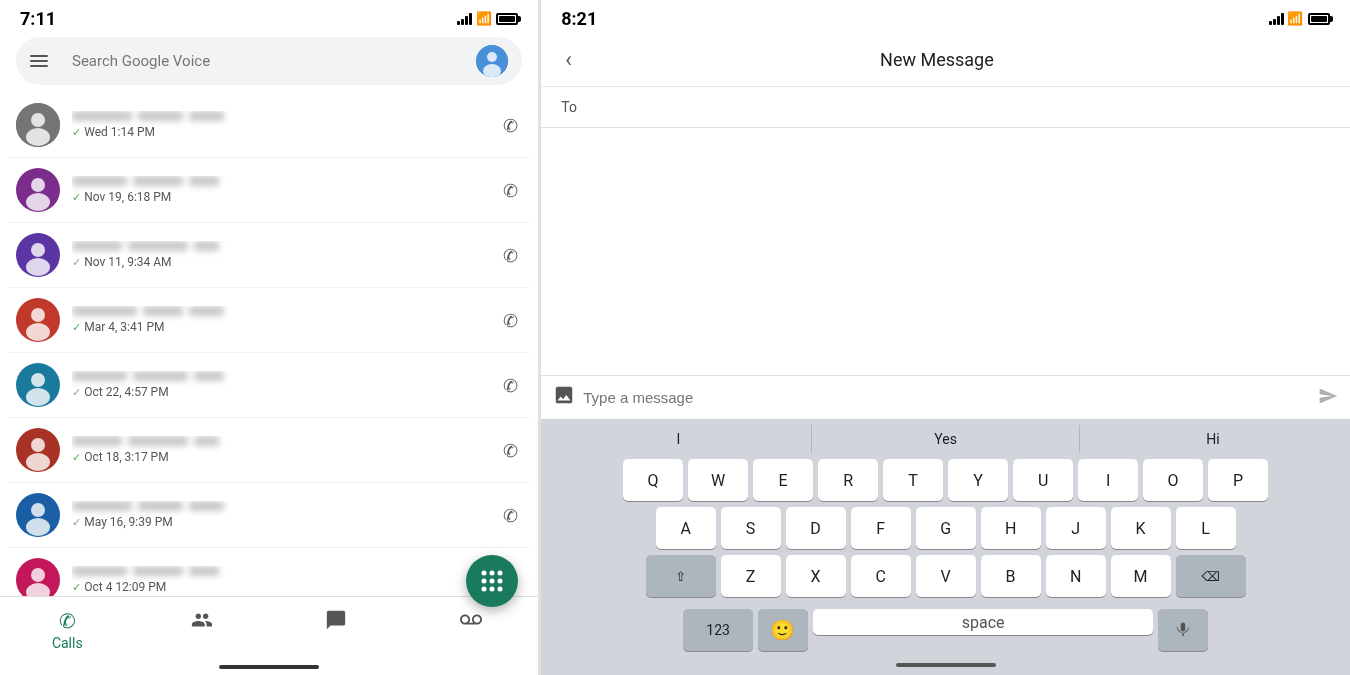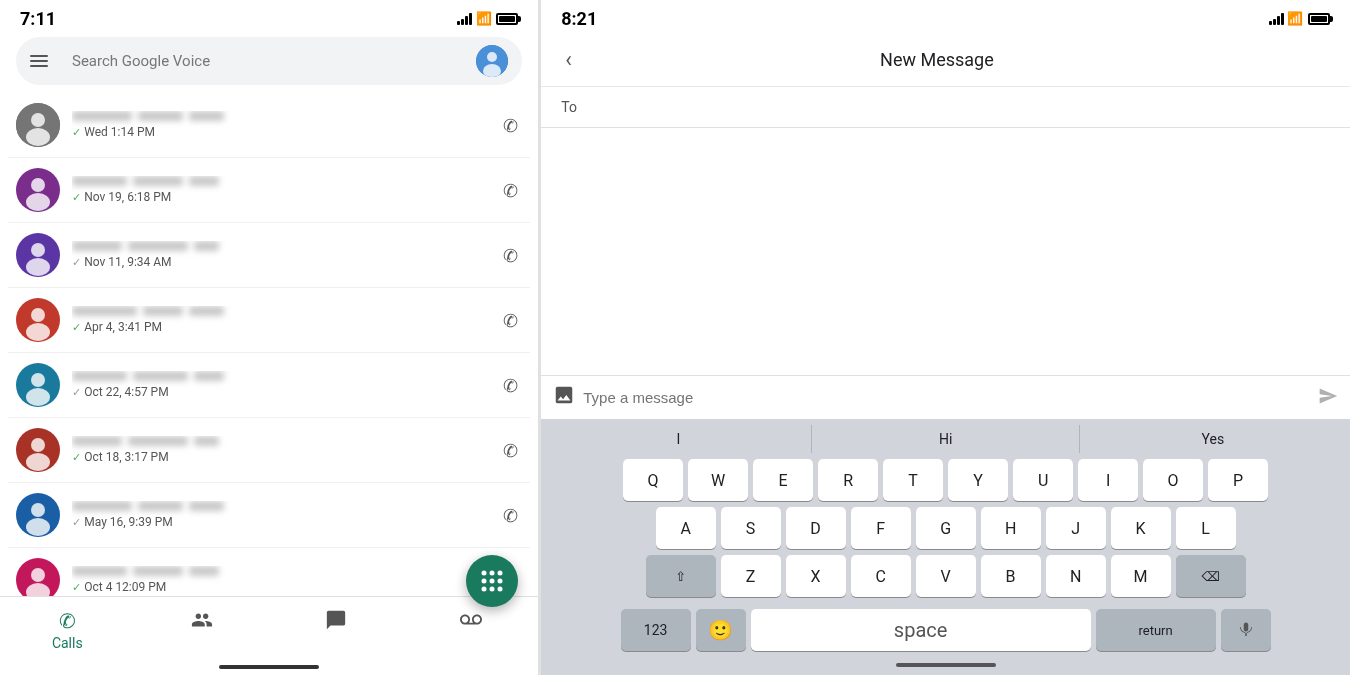--- a/index.html
+++ b/index.html
@@ -605,21 +605,21 @@
           </svg>
       </div>
       <div class="contact-info">
         <div style="display:flex;gap:6px;margin-bottom:4px;">
           <span class="blur-line" style="width:65px;"></span>
           <span class="blur-line" style="width:40px;"></span>
           <span class="blur-line" style="width:35px;"></span>
         </div>
         <div class="contact-time">
           <span class="check">✓</span>
-          <span>Apr 4, 3:41 PM</span>
+          <span>Mar 4, 3:41 PM</span>
         </div>
       </div>
       <span class="phone-icon-btn">✆</span>
     </div>
 
     <div class="contact-item">
       <div class="contact-avatar">
         <svg width="44" height="44" viewBox="0 0 44 44">
             <circle cx="22" cy="22" r="22" fill="#1a7a9e"></circle>
             <circle cx="22" cy="17" r="7" fill="#fff" opacity="0.8"></circle>
@@ -799,22 +799,22 @@
       <svg width="20" height="20" viewBox="0 0 24 24" fill="#b0b0b0">
           <path d="M2.01 21L23 12 2.01 3 2 10l15 2-15 2z"></path>
         </svg>
     </span>
   </div>
 
   <div class="keyboard">
 
     <div class="keyboard-suggestions">
       <span class="suggestion">I</span>
+      <span class="suggestion">Yes</span>
       <span class="suggestion">Hi</span>
-      <span class="suggestion">Yes</span>
     </div>
 
     <div class="keyboard-rows">
 
       <div class="keyboard-row">
         <div class="key">Q</div>
         <div class="key">W</div>
         <div class="key">E</div>
         <div class="key">R</div>
         <div class="key">T</div>
@@ -845,22 +845,21 @@
         <div class="key">V</div>
         <div class="key">B</div>
         <div class="key">N</div>
         <div class="key">M</div>
         <div class="key special">⌫</div>
       </div>
 
       <div class="keyboard-bottom-row">
         <div class="key-123">123</div>
         <div class="key-emoji">🙂</div>
-        <div class="key space-key" style="flex:3;max-width:340px;height:42px;background:#fff;border-radius:5px;box-shadow:0 1px 0 #8a8a8a;display:flex;align-items:center;justify-content:center;font-size:20px;color:#555;cursor:pointer;">space</div>
-        <div class="key special wide">return</div>
+        <div class="key space-key" style="flex:3;max-width:340px;height:26px;background:#fff;border-radius:5px;box-shadow:0 1px 0 #8a8a8a;display:flex;align-items:center;justify-content:center;font-size:16px;color:#555;cursor:pointer;">space</div>
         <div class="key-mic">
           <svg width="18" height="22" viewBox="0 0 24 24" fill="#555">
               <path d="M12 14c1.66 0 3-1.34 3-3V5c0-1.66-1.34-3-3-3S9 3.34 9 5v6c0 1.66 1.34 3 3 3zm-1 1.93c-3.94-.49-7-3.85-7-7.93H5c0 3.53 2.61 6.43 6 6.92V20h2v-5.07c3.39-.49 6-3.39 6-6.93h1c0 4.08-3.06 7.44-7 7.93V16h-2v-.07z"></path>
             </svg>
         </div>
       </div>
     </div>
   </div>
 
   <div class="home-indicator-right">

